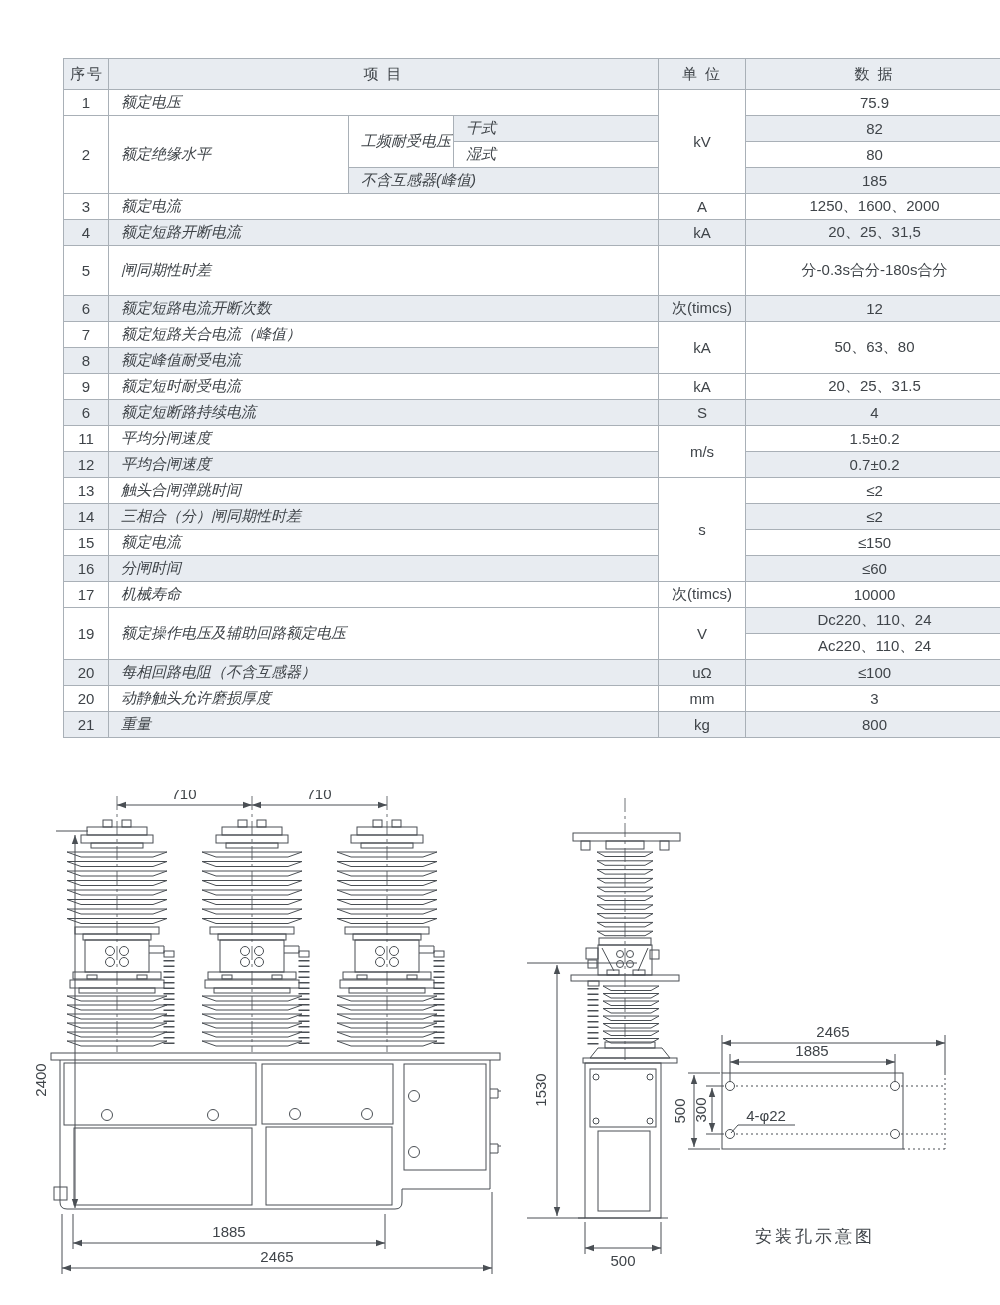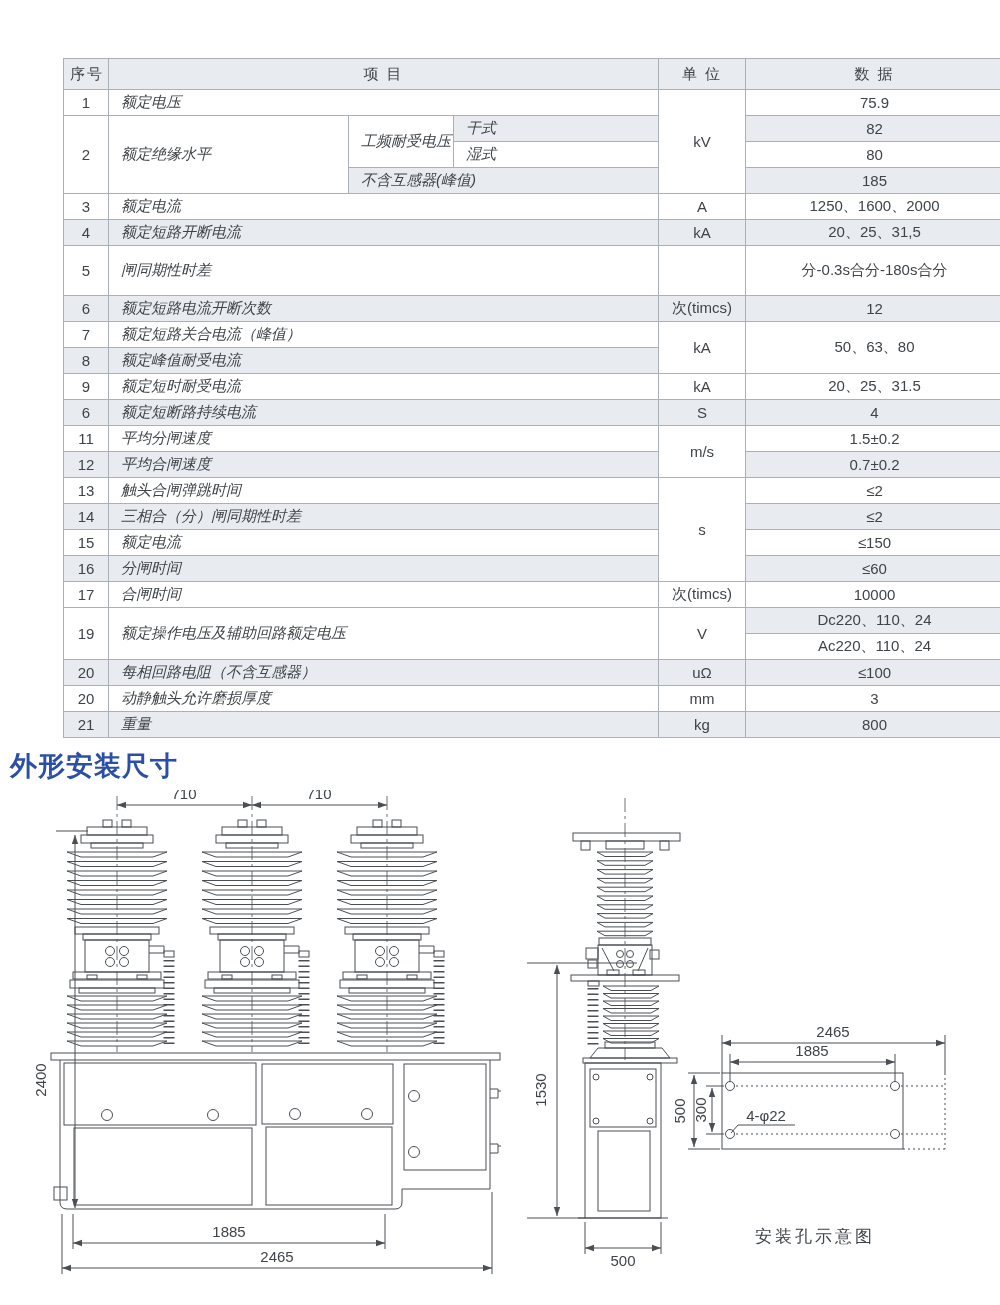--- a/index.html
+++ b/index.html
@@ -145,21 +145,21 @@
       <td colspan="3" class="item">额定电流</td>
       <td>≤150</td>
     </tr>
     <tr>
       <td class="g">16</td>
       <td colspan="3" class="item g">分闸时间</td>
       <td class="g">≤60</td>
     </tr>
     <tr>
       <td>17</td>
-      <td colspan="3" class="item">合闸时间</td>
+      <td colspan="3" class="item">机械寿命</td>
       <td>次(timcs)</td>
       <td>10000</td>
     </tr>
     <tr>
       <td rowspan="2">19</td>
       <td colspan="3" rowspan="2" class="item">额定操作电压及辅助回路额定电压</td>
       <td rowspan="2">V</td>
       <td class="g">Dc220、110、24</td>
     </tr>
     <tr>
@@ -179,21 +179,20 @@
     </tr>
     <tr>
       <td class="g">21</td>
       <td colspan="3" class="item g">重量</td>
       <td class="g">kg</td>
       <td class="g">800</td>
     </tr>
   </tbody>
     </table>
 
-  <h1 class="section-title" id="title2">外形安装尺寸</h1>
 
   <svg width="1000" height="515" viewBox="0 0 1000 515" style="position:absolute;left:0;top:790px;">
     <defs>
       <path id="ah" class="ah" d="M0,0 L9,-3.2 L9,3.2 Z"></path>
       <g id="fshed">
           <path class="ln" d="M-50,0 H50 M-50,0 L-36,5 M50,0 L36,5 M-36,5 H36"></path>
         </g>
       <g id="sshed">
           <path class="ln" d="M-28,0 H28 M-28,0 L-20,4.5 M28,0 L20,4.5 M-20,4.5 H20"></path>
         </g>

